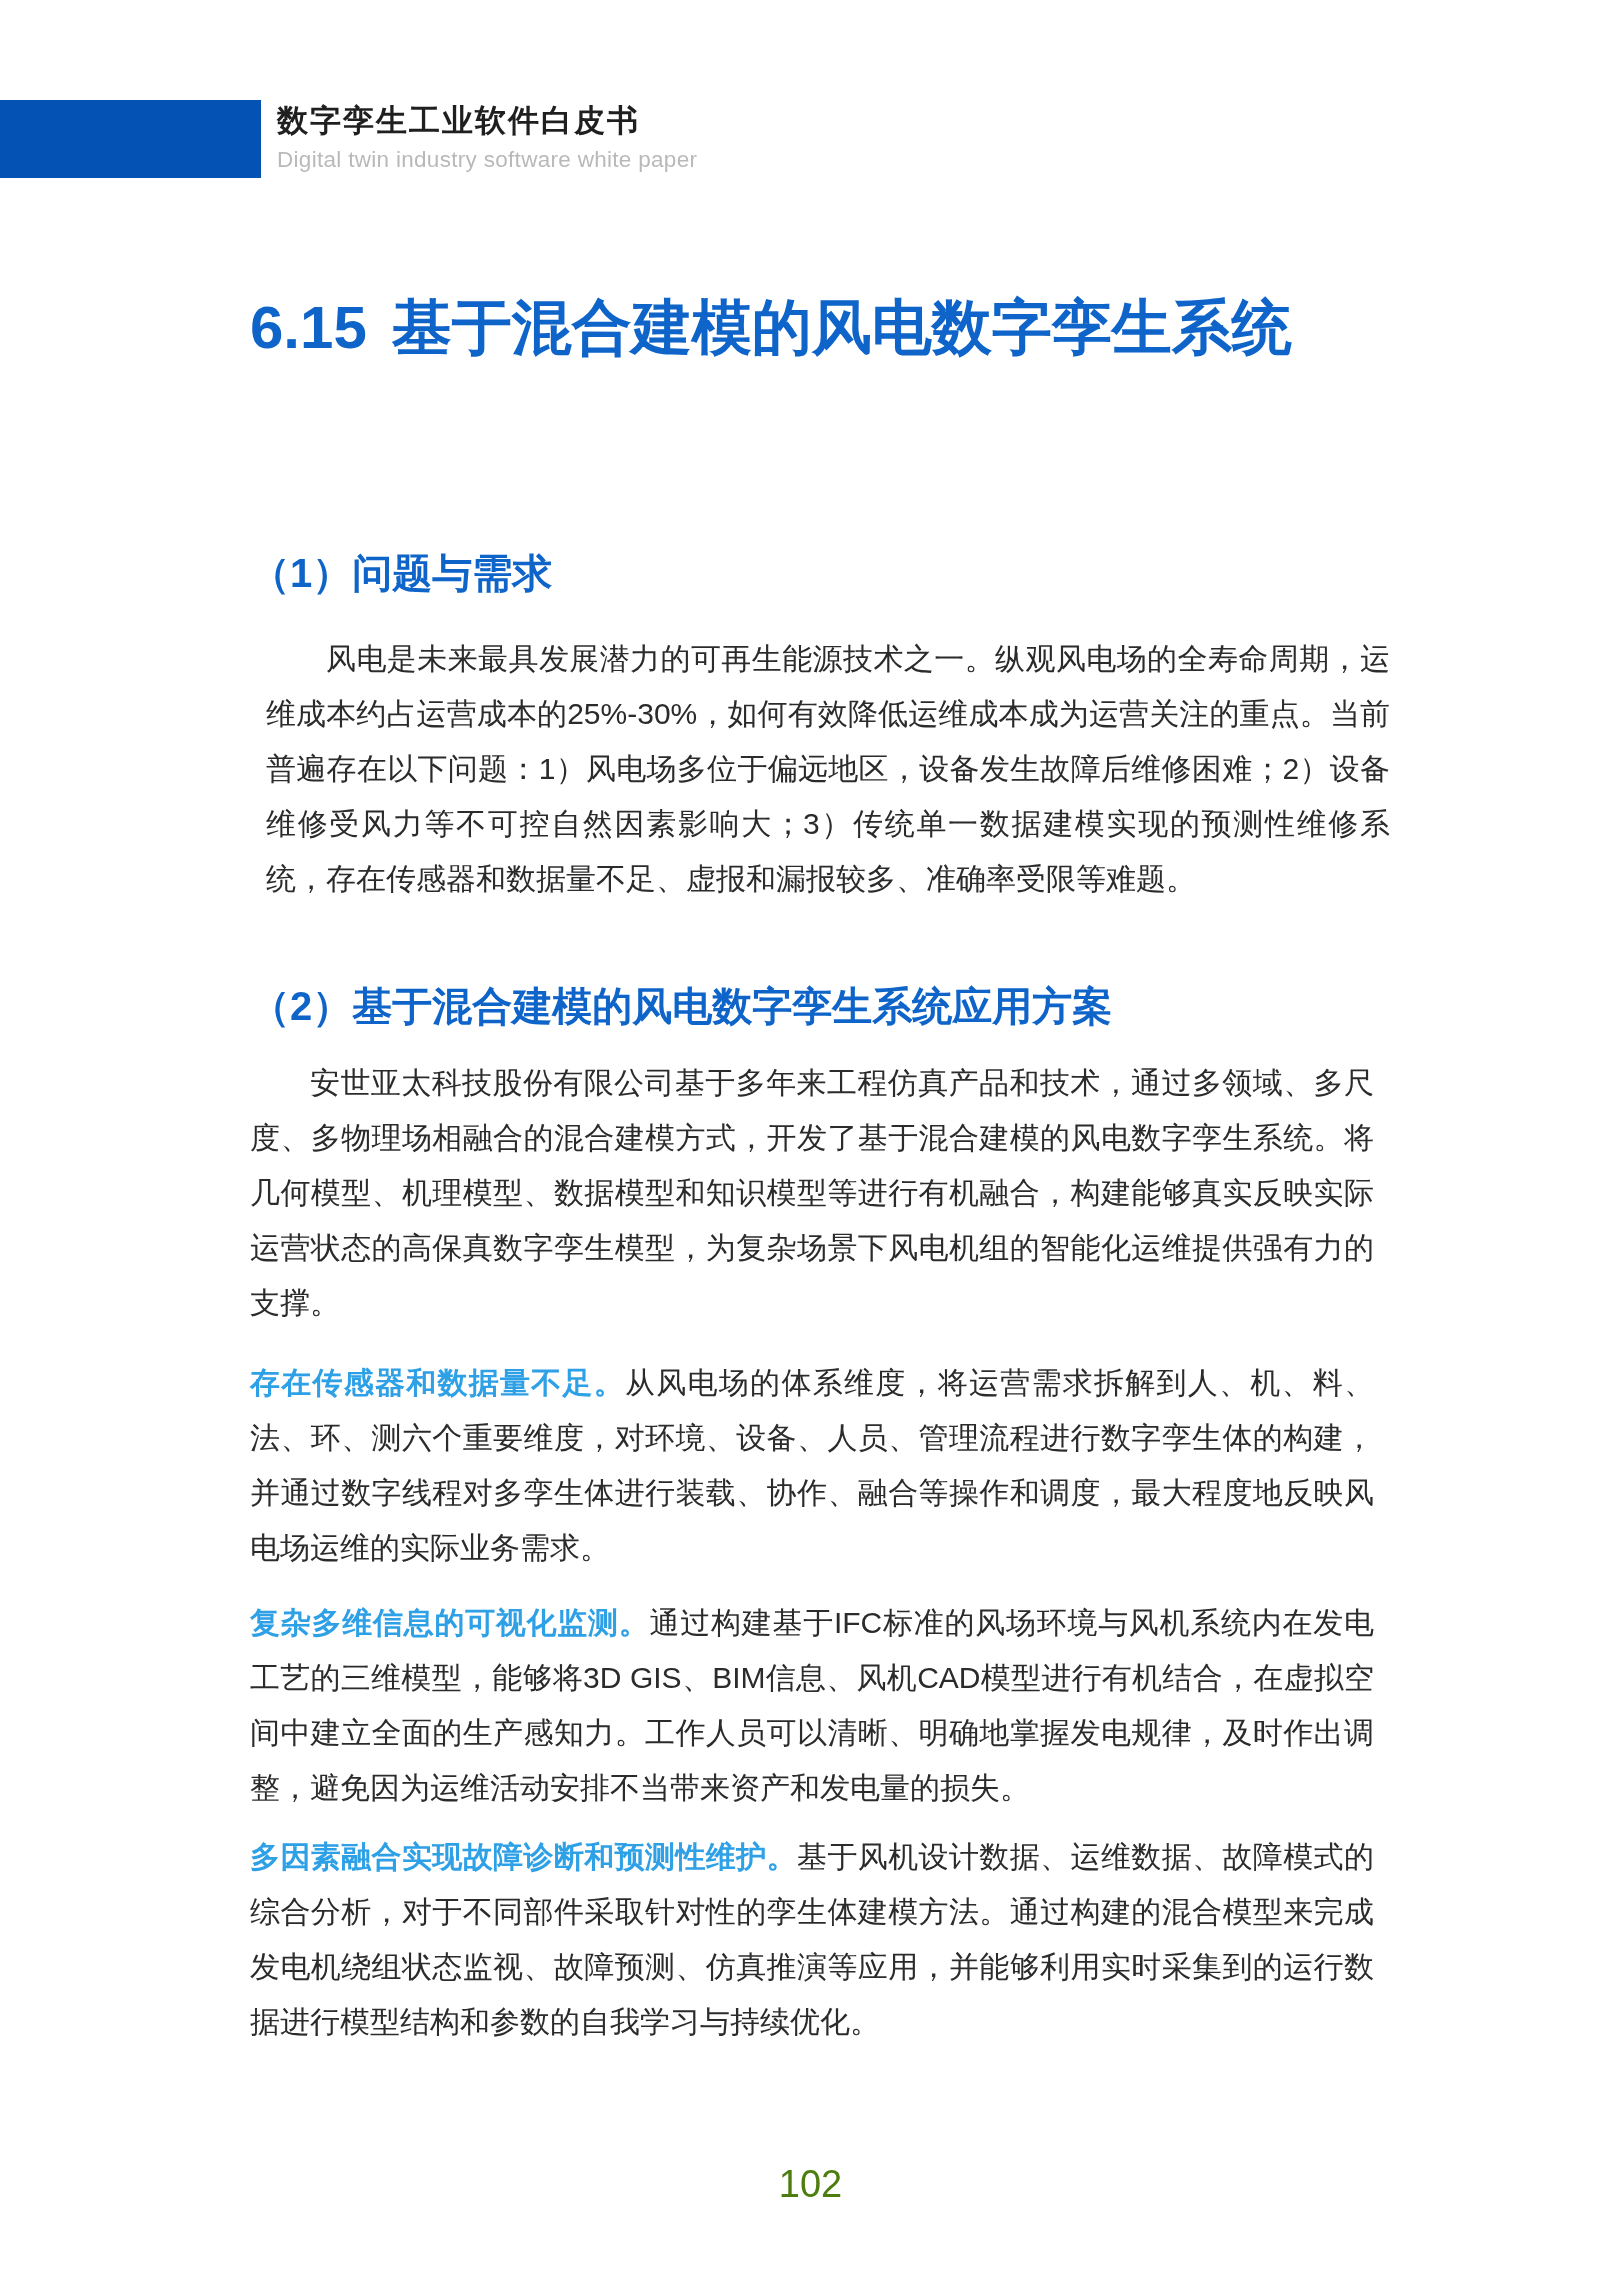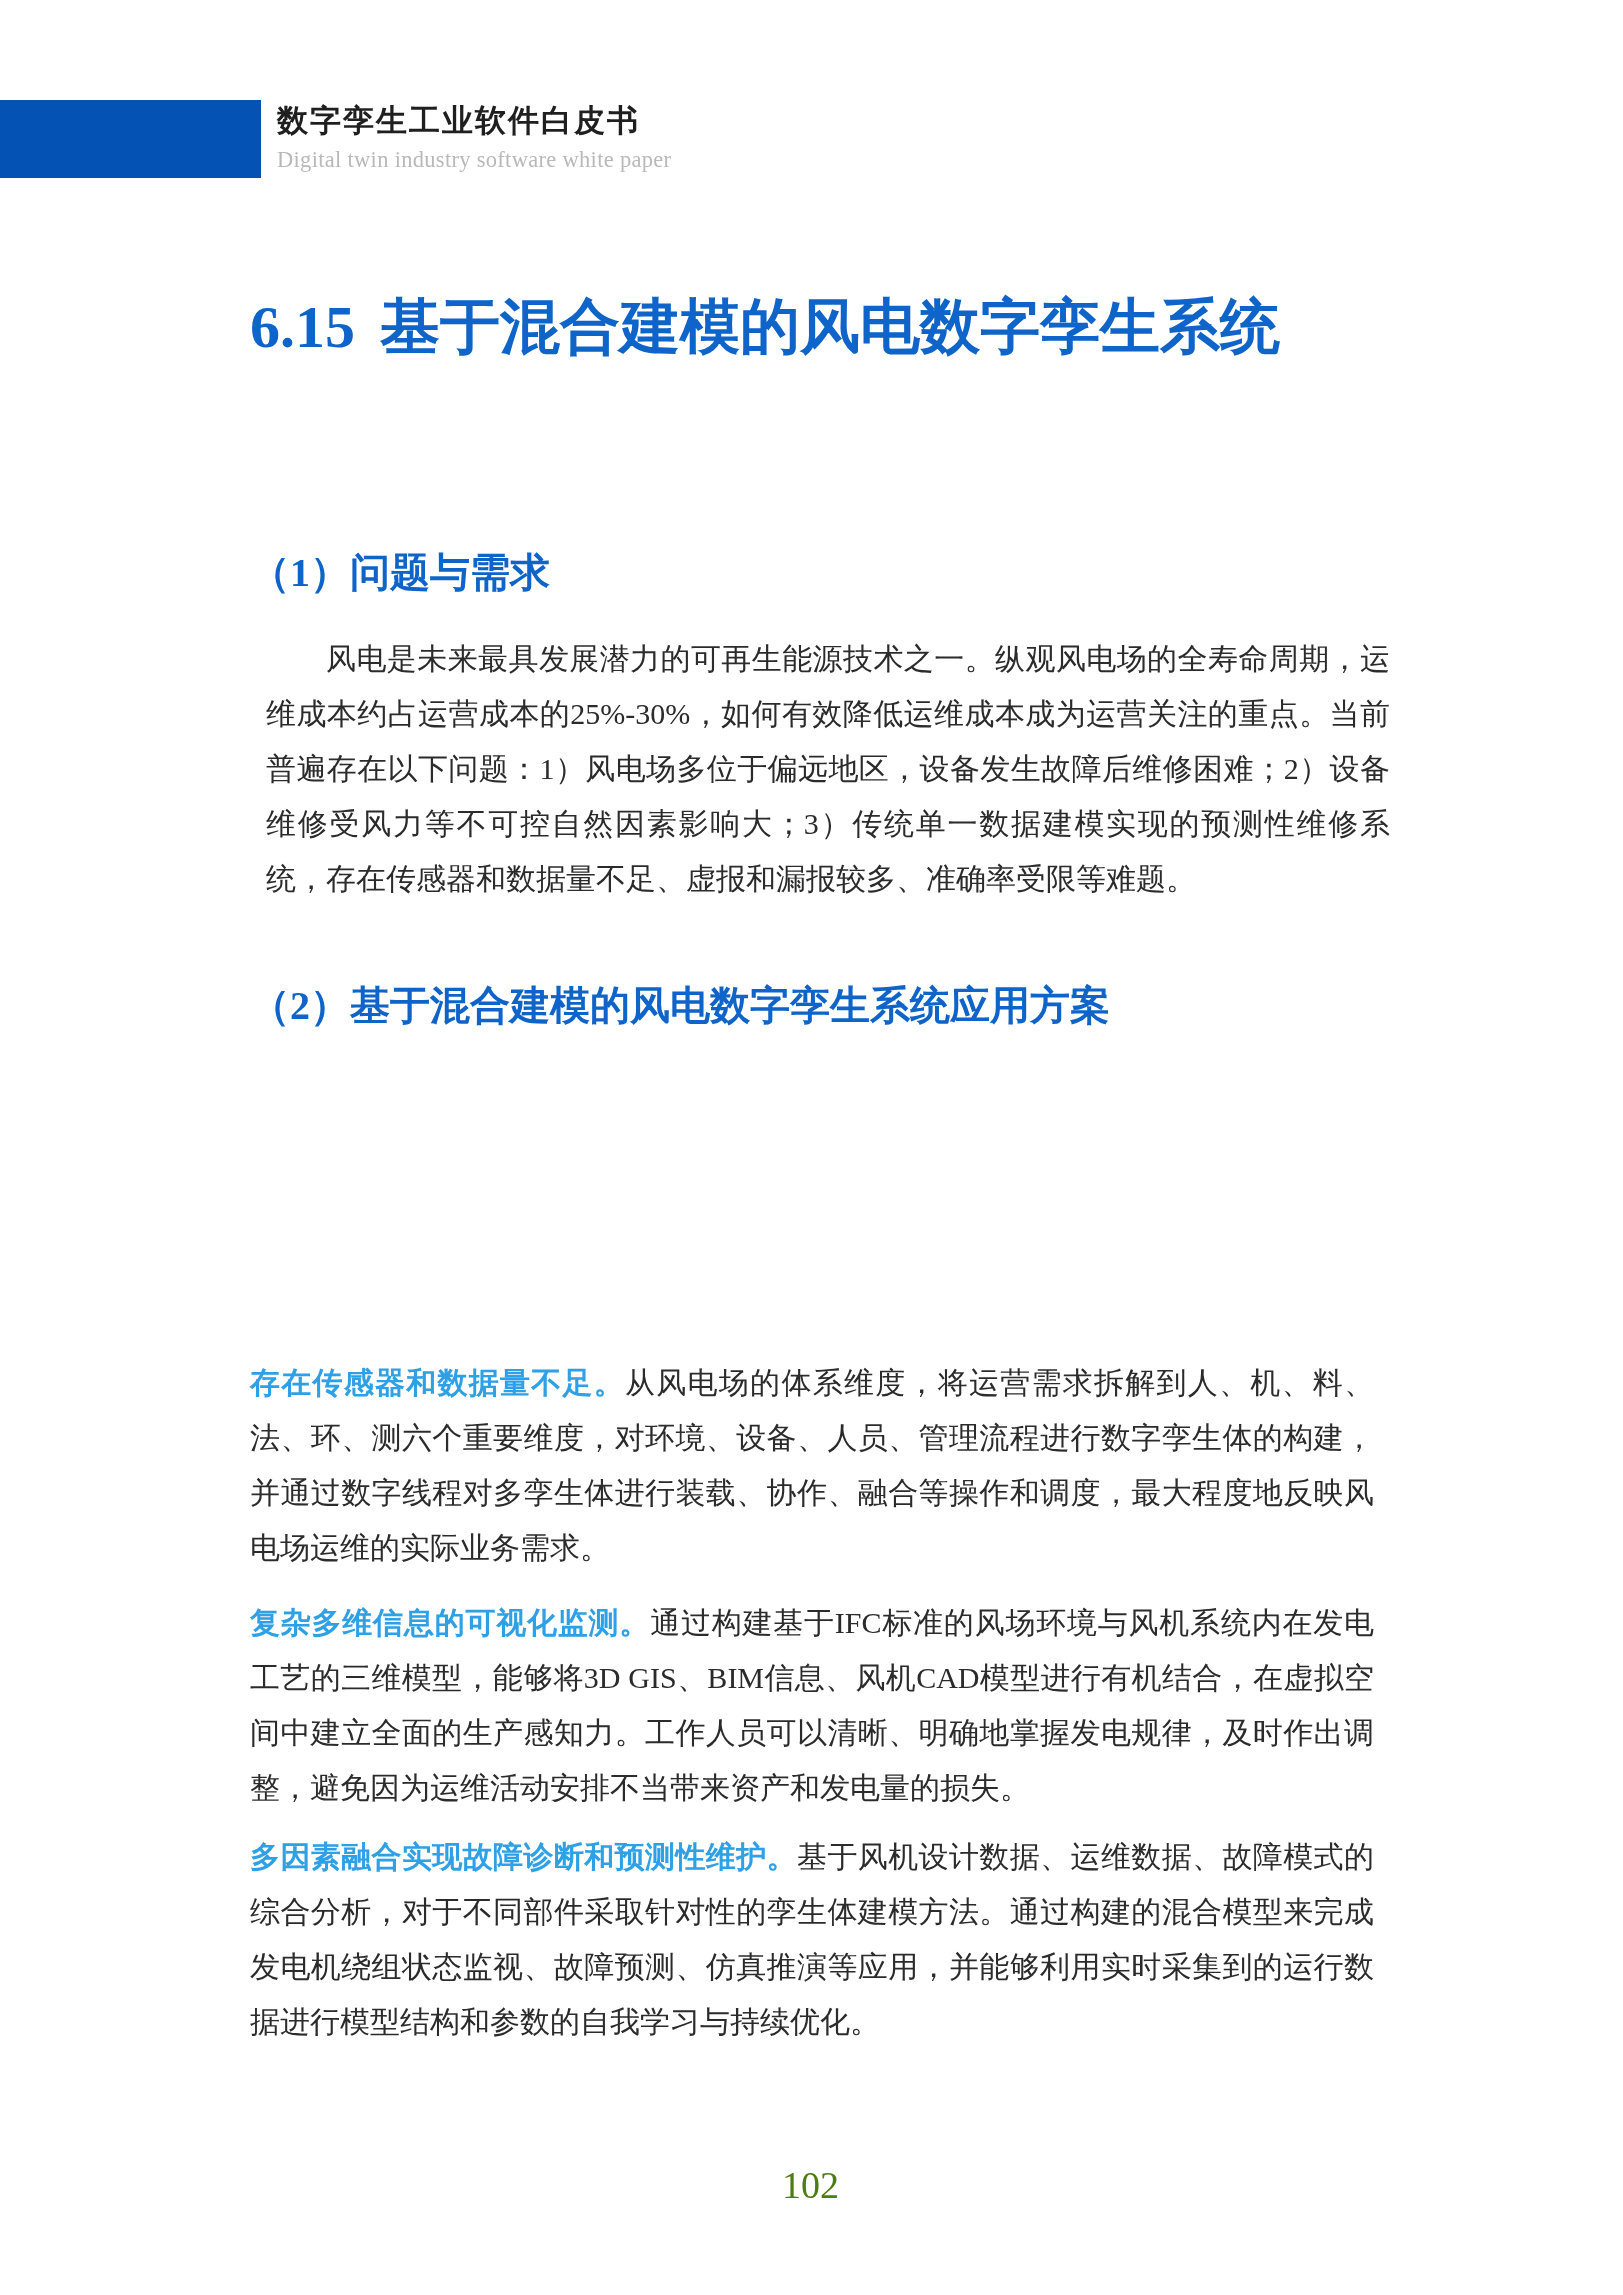--- a/index.html
+++ b/index.html
@@ -1,21 +1,21 @@
 <!DOCTYPE html>
 <html lang="zh" style="--accent_bar: #0552b5; --heading_blue: #0e64c8; --company_blue: #2472ce; --leadin_blue: #2ea0e6;font-size:11px"><head>
 <meta charset="utf-8">
 <style>
   html,body{margin:0;padding:0;background:#ffffff;}
   .page{
     position:relative;
     width:1621px;
     height:2295px;
     background:#ffffff;
-    font-family:Liberation Serif, serif;
+    font-family:Liberation Sans, sans-serif;
     overflow:hidden;
   }
   .accent-bar{
     position:absolute;
     left:0; top:100px;
     width:261px; height:78px;
     background:var(--accent_bar,#0552b5);
   }
   .hdr-cn{
     position:absolute;
@@ -108,20 +108,21 @@
     <span class="num">6.15</span><span>基于混合建模的风电数字孪生系统</span>
   </div>
 
 
   <div class="sub-heading h1">（1）问题与需求</div>
 
   <div class="para indent p1">风电是未来最具发展潜力的可再生能源技术之一。纵观风电场的全寿命周期，运维成本约占运营成本的25%-30%，如何有效降低运维成本成为运营关注的重点。当前普遍存在以下问题：1）风电场多位于偏远地区，设备发生故障后维修困难；2）设备维修受风力等不可控自然因素影响大；3）传统单一数据建模实现的预测性维修系统，存在传感器和数据量不足、虚报和漏报较多、准确率受限等难题。</div>
 
   <div class="sub-heading h2">（2）基于混合建模的风电数字孪生系统应用方案</div>
 
+  <div class="para indent p2">安世亚太科技股份有限公司基于多年来工程仿真产品和技术，通过多领域、多尺度、多物理场相融合的混合建模方式，开发了基于混合建模的风电数字孪生系统。将几何模型、机理模型、数据模型和知识模型等进行有机融合，构建能够真实反映实际运营状态的高保真数字孪生模型，为复杂场景下风电机组的智能化运维提供强有力的支撑。</div>
 
   <div class="para l1">
     <span class="lead">存在传感器和数据量不足。</span><span>从风电场的体系维度，将运营需求拆解到人、机、料、法、环、测六个重要维度，对环境、设备、人员、管理流程进行数字孪生体的构建，并通过数字线程对多孪生体进行装载、协作、融合等操作和调度，最大程度地反映风电场运维的实际业务需求。</span>
   </div>
 
   <div class="para l2">
     <span class="lead">复杂多维信息的可视化监测。</span><span>通过构建基于IFC标准的风场环境与风机系统内在发电工艺的三维模型，能够将3D GIS、BIM信息、风机CAD模型进行有机结合，在虚拟空间中建立全面的生产感知力。工作人员可以清晰、明确地掌握发电规律，及时作出调整，避免因为运维活动安排不当带来资产和发电量的损失。</span>
   </div>
 
   <div class="para l3">

